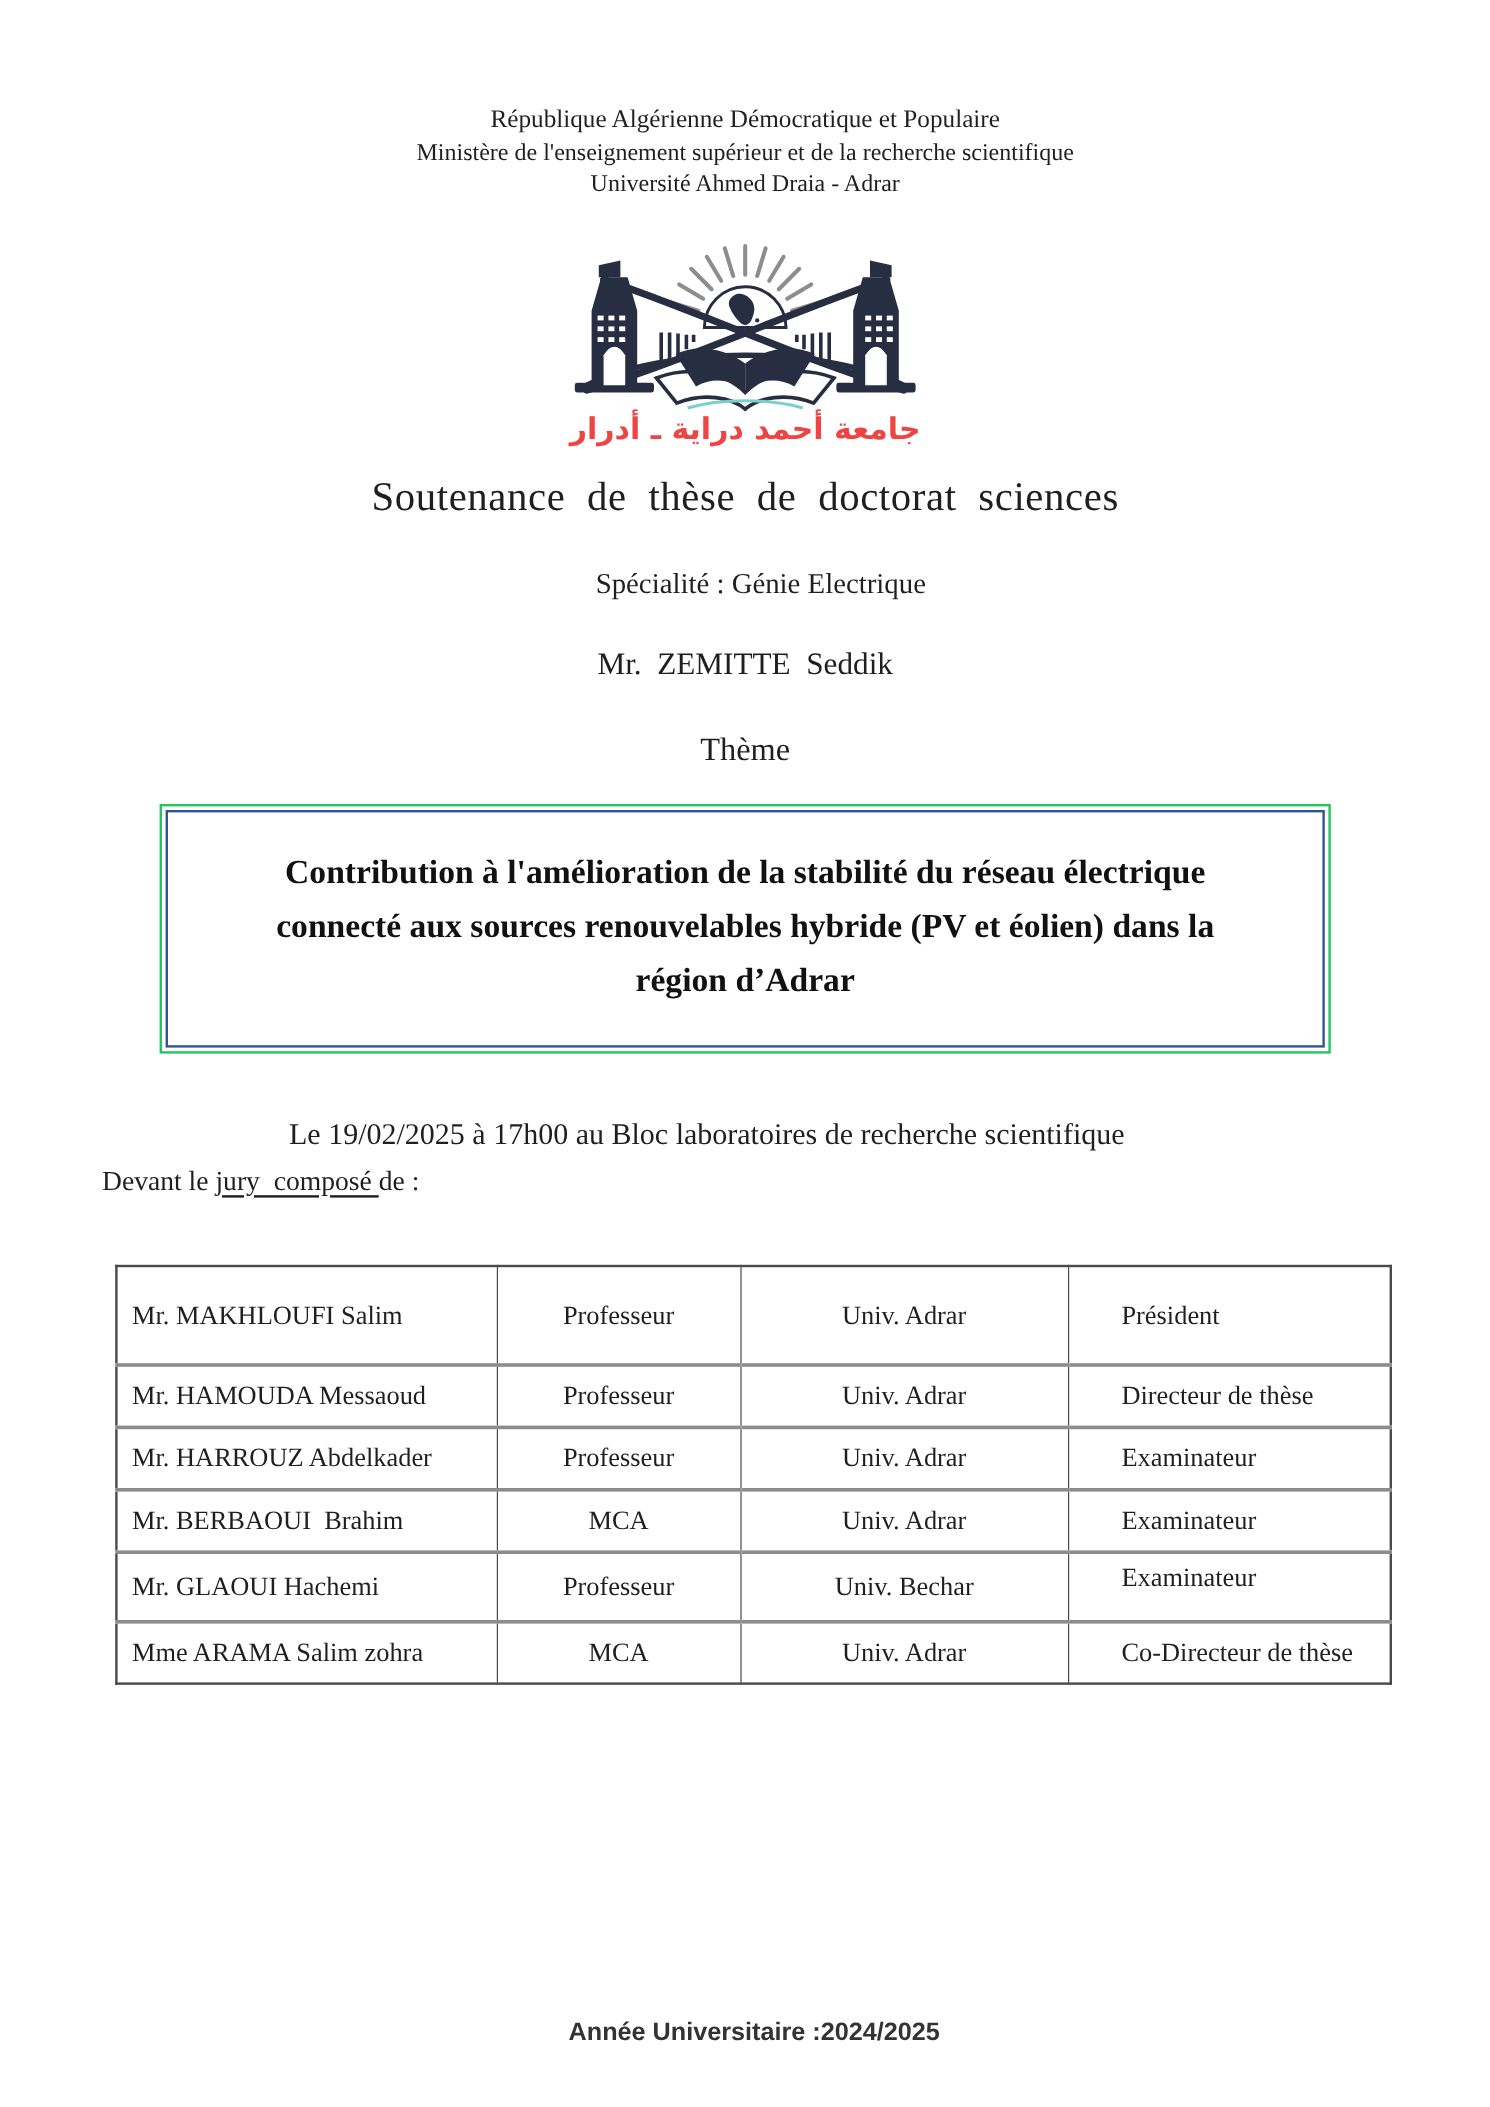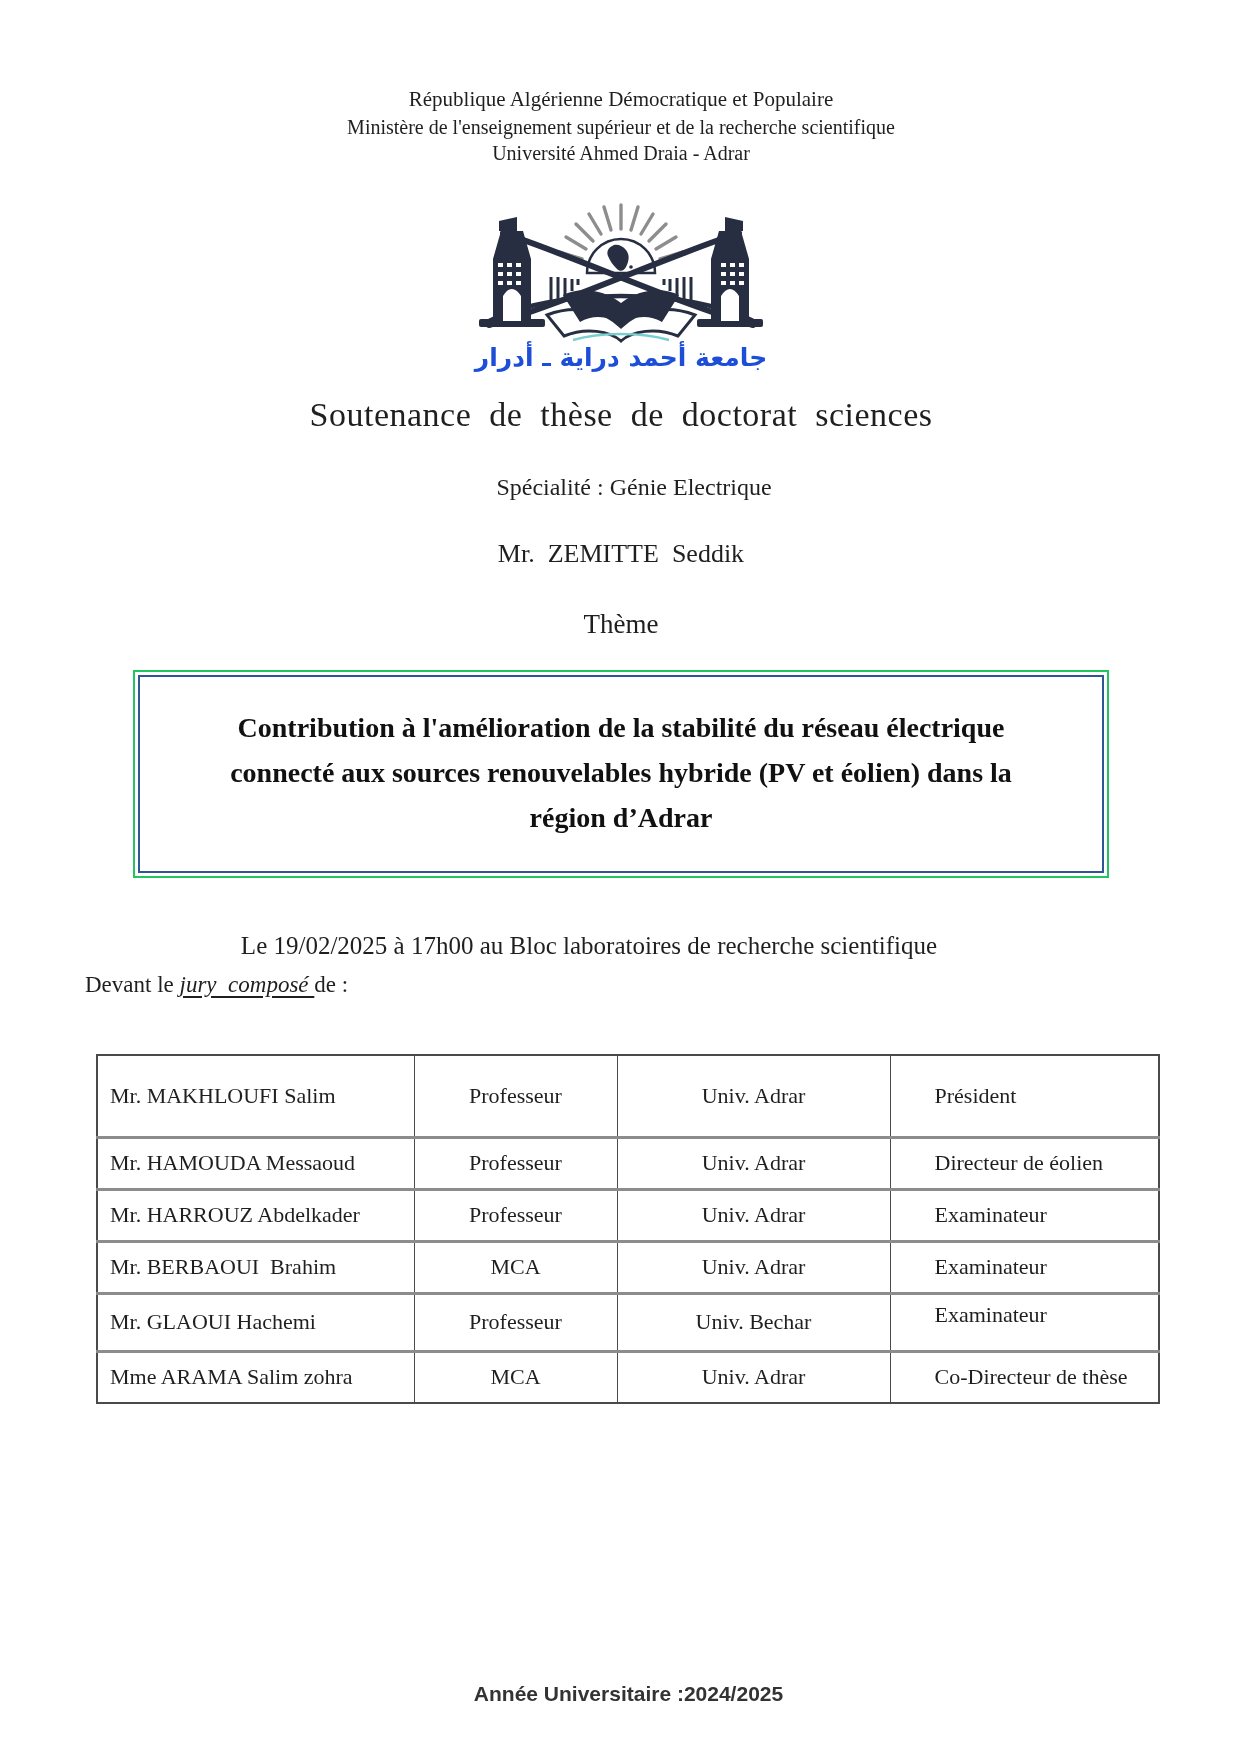--- a/index.html
+++ b/index.html
@@ -17,21 +17,21 @@
   .gov-line1{font-size:21px;}
   .gov-line2{font-size:20px;}
   .gov-line3{font-size:20px;}
 
   .logo-block{margin-top:26px;}
   .logo-svg{display:block;margin:0 auto;}
   .logo-arabic{
     font-family:"DejaVu Sans", sans-serif;
     font-weight:bold;
     font-size:25px;
-    color:#1d4ed8;
+    color:#ef4444;
     text-align:center;
     margin-top:0px;
     direction:rtl;
   }
 
   .main-title{
     margin-top:24px;
     font-size:34px;
     word-spacing:9px;
     letter-spacing:0.5px;
@@ -67,21 +67,20 @@
   }
   .jury-intro{
     margin-top:12px;
     margin-left:85px;
     font-size:23px;
     white-space:pre-wrap;
   }
   .jury-intro .u{
     text-decoration:underline;
     text-underline-offset:4px;
-    font-style:italic;
   }
 
   table.jury{
     margin:56px 0 0 96px;
     width:1062px;
     border-collapse:collapse;
     table-layout:fixed;
     font-size:22px;
   }
   table.jury{border:2px solid #4a4a4a;}
@@ -222,21 +221,21 @@
         <tr>
           <td class="col0">Mr. MAKHLOUFI Salim</td>
           <td class="col1">Professeur</td>
           <td class="col2">Univ. Adrar</td>
           <td class="col3">Président</td>
         </tr>
         <tr>
           <td class="col0">Mr. HAMOUDA Messaoud</td>
           <td class="col1">Professeur</td>
           <td class="col2">Univ. Adrar</td>
-          <td class="col3">Directeur de éolien</td>
+          <td class="col3">Directeur de thèse</td>
         </tr>
         <tr>
           <td class="col0">Mr. HARROUZ Abdelkader</td>
           <td class="col1">Professeur</td>
           <td class="col2">Univ. Adrar</td>
           <td class="col3">Examinateur</td>
         </tr>
         <tr>
           <td class="col0">Mr. BERBAOUI  Brahim</td>
           <td class="col1">MCA</td>

